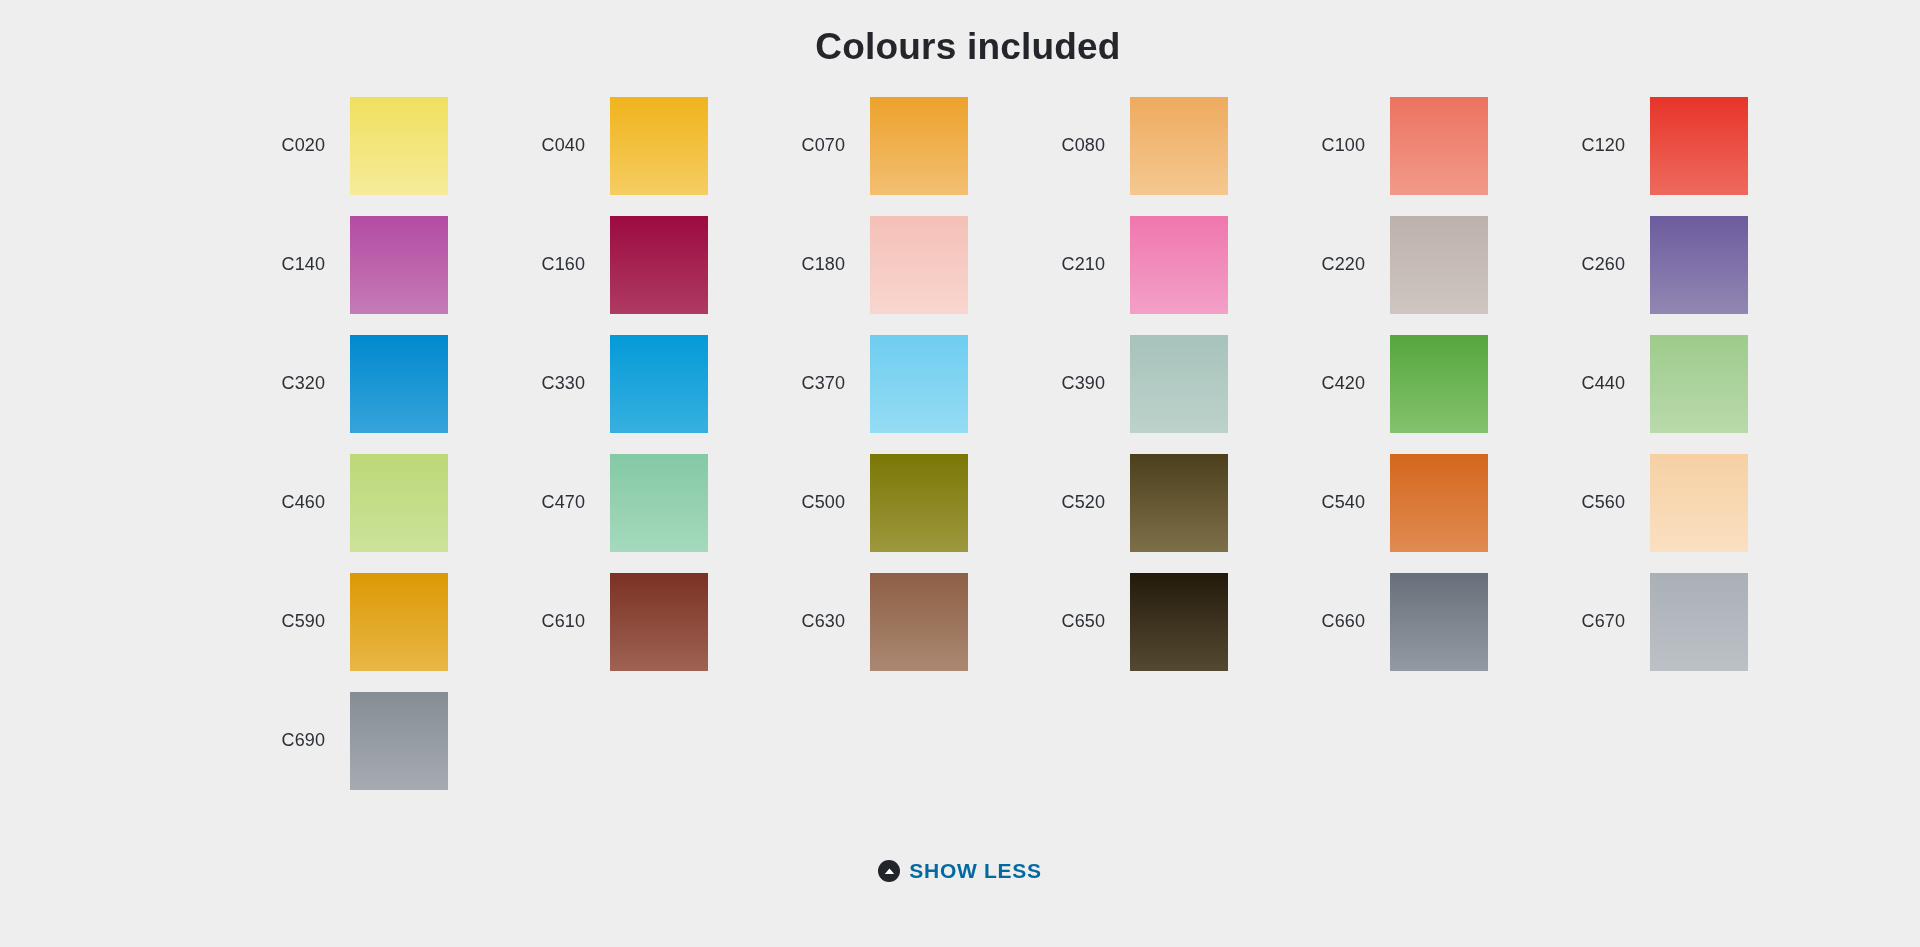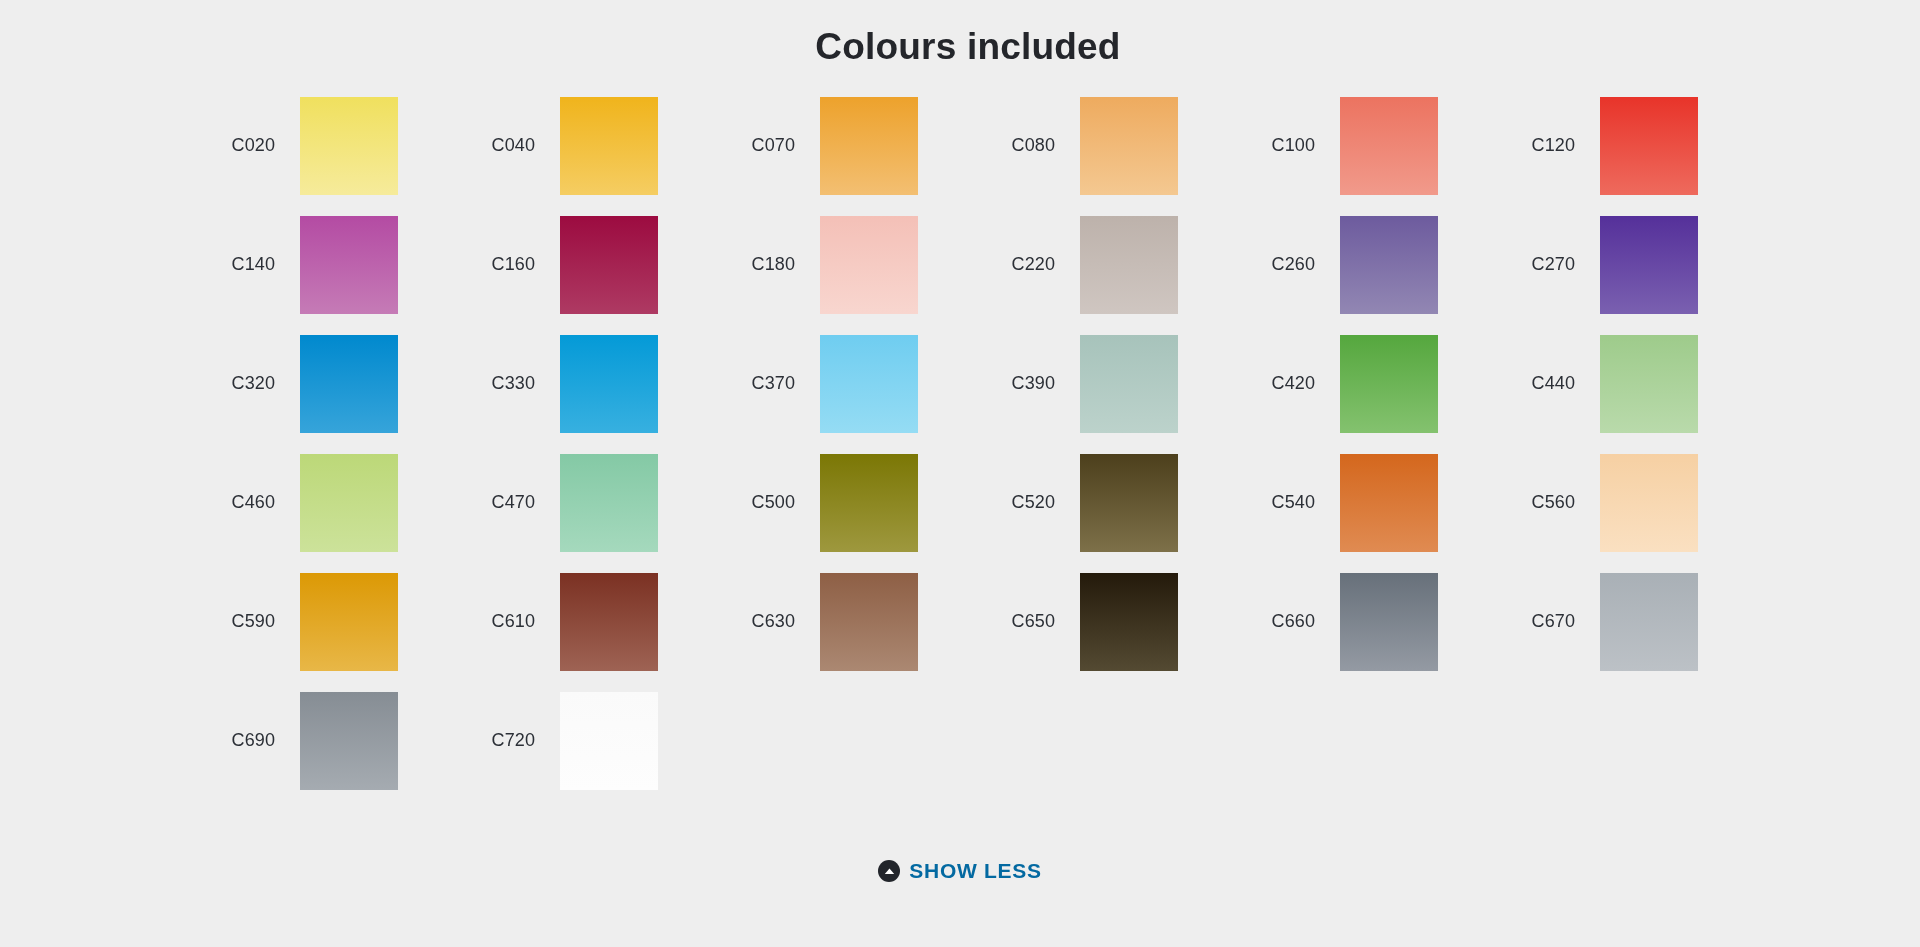--- a/index.html
+++ b/index.html
@@ -36,21 +36,21 @@
     width: 1560px;
     display: grid;
     grid-template-columns: repeat(6, 1fr);
     grid-auto-rows: 119px;
     column-gap: 0px;
     row-gap: 0px;
   }
   .swatch-cell {
     display: flex;
     align-items: center;
-    justify-content: flex-start;
+    justify-content: flex-end;
   }
   .swatch-label {
     font-size: 18px;
     color: #2b2f36;
     width: 112px;
     text-align: right;
     padding-right: 25px;
     white-space: nowrap;
     letter-spacing: 0.1px;
   }
@@ -132,32 +132,32 @@
       </div>
       <div class="swatch-cell">
         <span class="swatch-label">C160</span>
         <span class="swatch-chip" style="background: linear-gradient(rgb(156, 11, 64) 0%, rgb(174, 58, 99) 100%);"></span>
       </div>
       <div class="swatch-cell">
         <span class="swatch-label">C180</span>
         <span class="swatch-chip" style="background: linear-gradient(rgb(244, 192, 183) 0%, rgb(248, 214, 207) 100%);"></span>
       </div>
       <div class="swatch-cell">
+        <span class="swatch-label">C210</span>
+        <span class="swatch-chip" style="background: linear-gradient(rgb(239, 119, 174) 0%, rgb(243, 160, 199) 100%);"></span>
+      </div>
+      <div class="swatch-cell">
         <span class="swatch-label">C220</span>
         <span class="swatch-chip" style="background: linear-gradient(rgb(189, 178, 171) 0%, rgb(207, 198, 193) 100%);"></span>
       </div>
       <div class="swatch-cell">
         <span class="swatch-label">C260</span>
         <span class="swatch-chip" style="background: linear-gradient(rgb(109, 91, 158) 0%, rgb(146, 135, 179) 100%);"></span>
       </div>
       <div class="swatch-cell">
-        <span class="swatch-label">C270</span>
-        <span class="swatch-chip" style="background: linear-gradient(rgb(85, 48, 154) 0%, rgb(122, 96, 176) 100%);"></span>
-      </div>
-      <div class="swatch-cell">
         <span class="swatch-label">C320</span>
         <span class="swatch-chip" style="background: linear-gradient(rgb(0, 137, 206) 0%, rgb(54, 164, 218) 100%);"></span>
       </div>
       <div class="swatch-cell">
         <span class="swatch-label">C330</span>
         <span class="swatch-chip" style="background: linear-gradient(rgb(4, 154, 215) 0%, rgb(55, 176, 224) 100%);"></span>
       </div>
       <div class="swatch-cell">
         <span class="swatch-label">C370</span>
         <span class="swatch-chip" style="background: linear-gradient(rgb(111, 205, 240) 0%, rgb(149, 220, 244) 100%);"></span>
@@ -218,24 +218,20 @@
         <span class="swatch-label">C660</span>
         <span class="swatch-chip" style="background: linear-gradient(rgb(103, 112, 122) 0%, rgb(148, 154, 163) 100%);"></span>
       </div>
       <div class="swatch-cell">
         <span class="swatch-label">C670</span>
         <span class="swatch-chip" style="background: linear-gradient(rgb(169, 176, 182) 0%, rgb(188, 193, 198) 100%);"></span>
       </div>
       <div class="swatch-cell">
         <span class="swatch-label">C690</span>
         <span class="swatch-chip" style="background: linear-gradient(rgb(134, 141, 148) 0%, rgb(165, 171, 177) 100%);"></span>
-      </div>
-      <div class="swatch-cell">
-        <span class="swatch-label">C720</span>
-        <span class="swatch-chip" style="background: linear-gradient(rgb(250, 250, 250) 0%, rgb(253, 253, 253) 100%);"></span>
       </div>
     </div>
 
   <div class="footer">
     <button class="show-less-btn">
       <span class="caret-circle">
         <svg width="13" height="13" viewBox="0 0 13 13" aria-hidden="true">
           <path d="M6.5 3.4 L11.2 9.0 L1.8 9.0 Z" fill="#ffffff"></path>
         </svg>
       </span>

